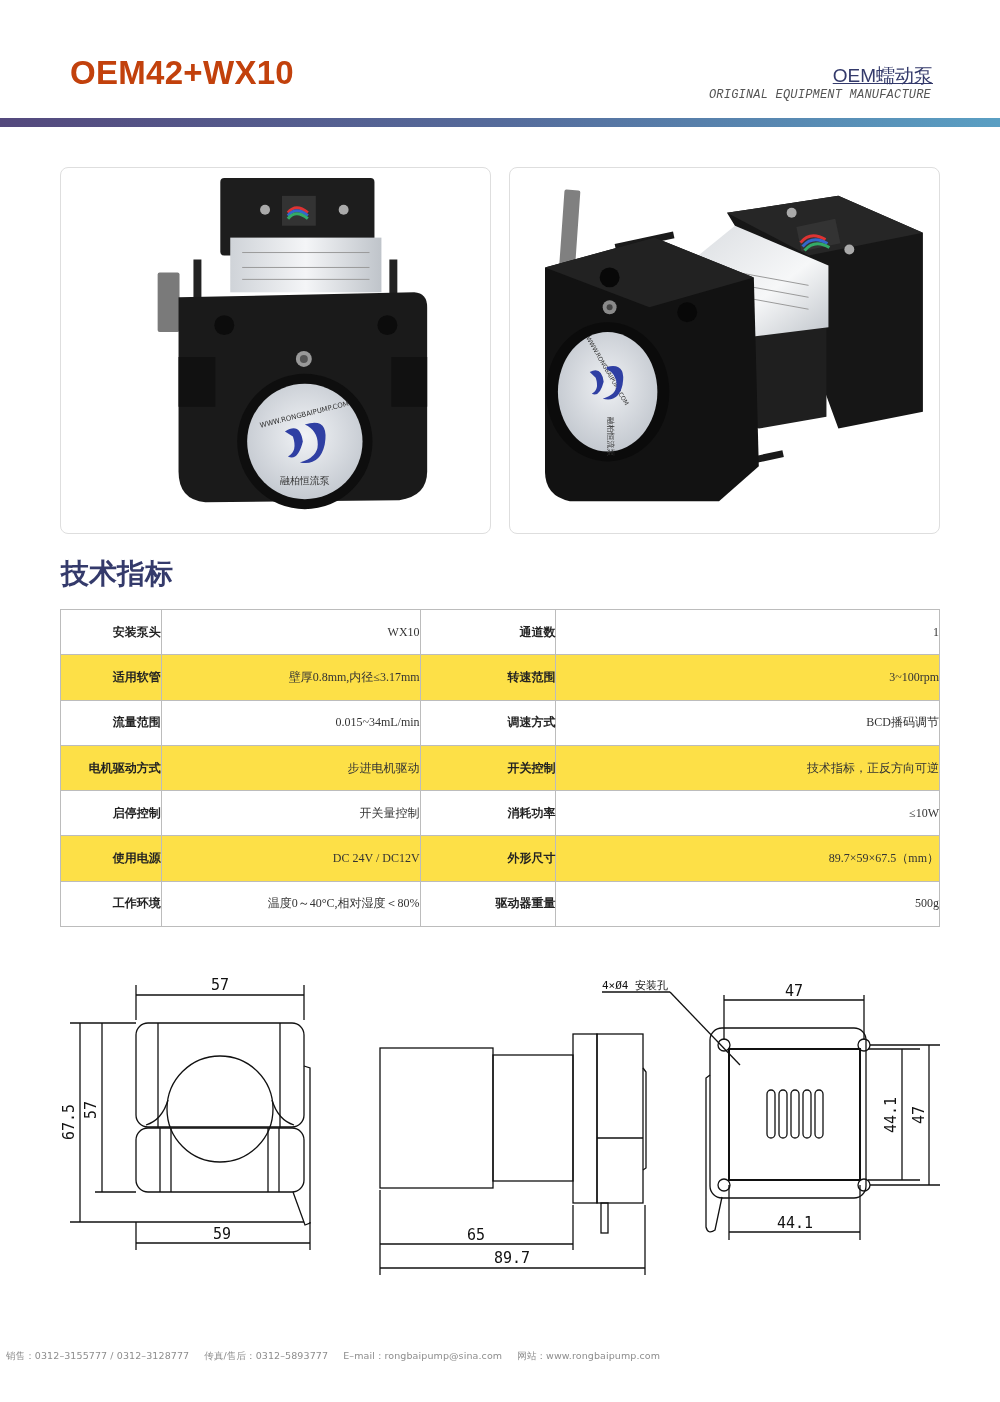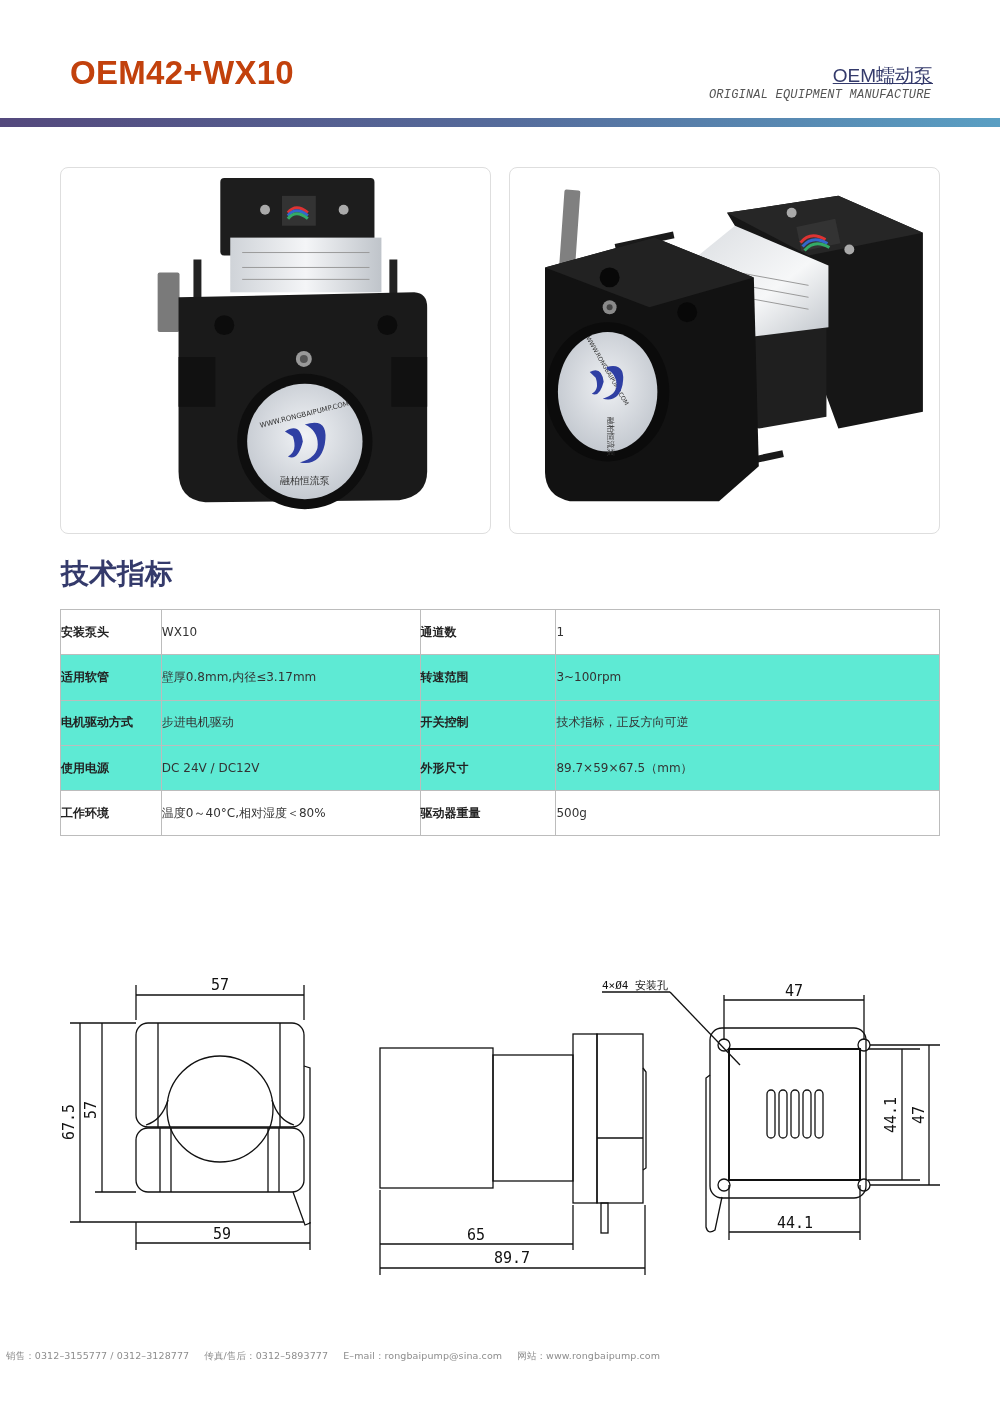--- a/index.html
+++ b/index.html
@@ -12,22 +12,22 @@
   .header-bar { position: absolute; left: 0; top: 118px; width: 1000px; height: 9px; background: linear-gradient(90deg, #54497d 0%, #556b9b 50%, #5a9fc3 100%); }
 
   .photo-card { position: absolute; top: 167px; width: 431px; height: 367px; border: 1px solid #dedede; border-radius: 8px; background: #fff; overflow: hidden; }
   .photo-card.left { left: 60px; }
   .photo-card.right { left: 509px; }
   .photo-card svg { width: 100%; height: 100%; display: block; }
 
   .section-title { position: absolute; left: 61px; top: 555px; font-size: 28px; font-weight: bold; color: #343a6b; }
 
   table.spec { position: absolute; left: 60px; top: 609px; width: 880px; border-collapse: collapse; font-size: 12px; }
-  table.spec td { border: 1px solid #bcbcbc; height: 45.3px; text-align: left; vertical-align: middle; color: #333; }
-  table.spec tr.shade td { background: #5eead4; }
+  table.spec td { border: 1px solid #bcbcbc; height: 45.3px; text-align: right; vertical-align: middle; color: #333; font-family: Liberation Serif, serif; }
+  table.spec tr.shade td { background: #fde047; }
   table.spec td.k { font-weight: bold; color: #222; }
   table.spec col.c1 { width: 101px; }
   table.spec col.c2 { width: 259px; }
   table.spec col.c3 { width: 136px; }
   table.spec col.c4 { width: 384px; }
 
   .drawings { position: absolute; left: 0; top: 940px; width: 1000px; height: 380px; padding-left: 12px; }
   .drawings svg { position: absolute; overflow: visible; }
   .dim-text { font-family: "DejaVu Sans Mono", "Liberation Mono", monospace; font-size: 15px; fill: #111; }
 
@@ -152,25 +152,37 @@
       <td>WX10</td>
       <td class="k">通道数</td>
       <td>1</td>
     </tr>
     <tr class="shade">
       <td class="k">适用软管</td>
       <td>壁厚0.8mm,内径≤3.17mm</td>
       <td class="k">转速范围</td>
       <td>3~100rpm</td>
     </tr>
+    <tr>
+      <td class="k">流量范围</td>
+      <td>0.015~34mL/min</td>
+      <td class="k">调速方式</td>
+      <td>BCD播码调节</td>
+    </tr>
     <tr class="shade">
       <td class="k">电机驱动方式</td>
       <td>步进电机驱动</td>
       <td class="k">开关控制</td>
       <td>技术指标，正反方向可逆</td>
+    </tr>
+    <tr>
+      <td class="k">启停控制</td>
+      <td>开关量控制</td>
+      <td class="k">消耗功率</td>
+      <td>≤10W</td>
     </tr>
     <tr class="shade">
       <td class="k">使用电源</td>
       <td>DC 24V / DC12V</td>
       <td class="k">外形尺寸</td>
       <td>89.7×59×67.5（mm）</td>
     </tr>
     <tr>
       <td class="k">工作环境</td>
       <td>温度0～40°C,相对湿度＜80%</td>

